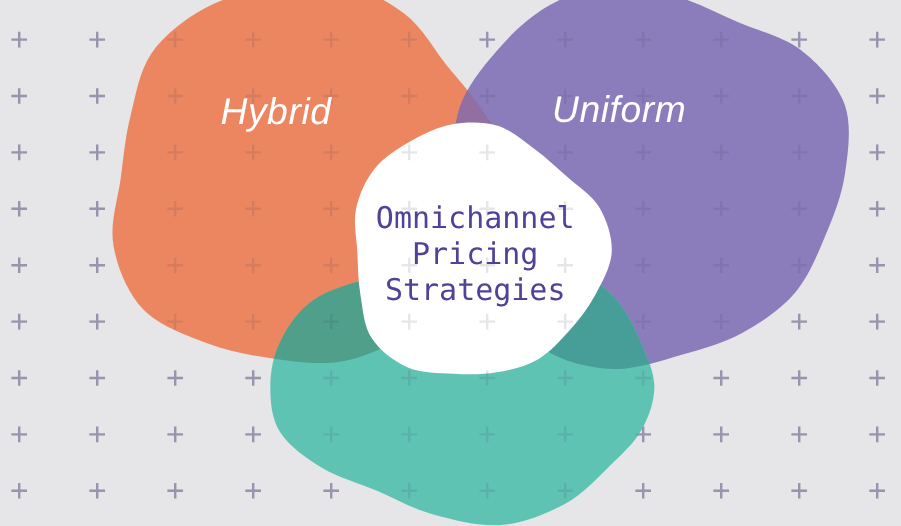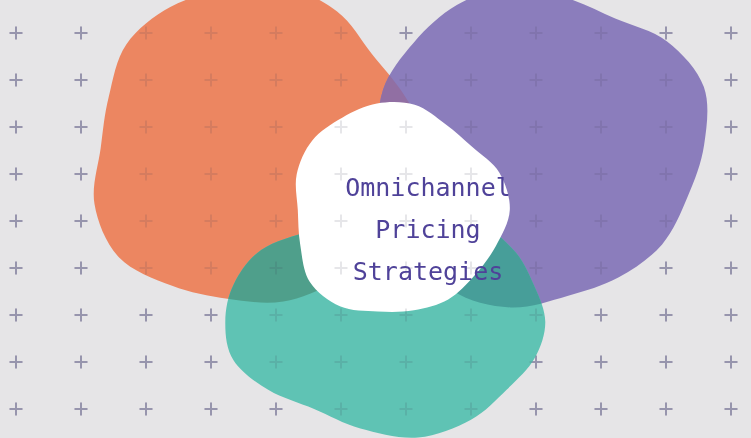--- a/index.html
+++ b/index.html
@@ -7,21 +7,21 @@
   .stage{position:relative;width:751px;height:438px;}
   svg.venn{position:absolute;left:0;top:0;width:751px;height:438px;display:block;}
   .set-label{position:absolute;text-align:center;font-style:italic;
     font-size:31px;line-height:40px;letter-spacing:.5px;
     font-family:"Liberation Sans",sans-serif;}
   .label-hybrid{left:110px;top:73px;width:240px;}
   .label-uniform{left:396px;top:72px;width:240px;}
   .label-channel{left:253px;top:332px;width:280px;font-size:30px;}
   .center-title{position:absolute;left:306px;top:167px;width:180px;
     text-align:center;font-family:"DejaVu Sans Mono",monospace;
-    font-size:25px;line-height:42px;word-spacing:2px;margin-left:32px;}
+    font-size:25px;line-height:30px;word-spacing:2px;}
 </style>
 </head>
 <body style="background: rgb(230, 229, 231);">
 
 <div class="stage">
 
   <svg class="venn" viewBox="0 0 751 438">
     <defs>
       <clipPath id="clipO">
           <path d="M430.7 148.0C433.0 166.2 427.4 188.6 418.8 205.2C410.2 221.9 393.0 235.3 379.1 248.0C365.2 260.7 351.2 272.5 335.3 281.4C319.3 290.4 301.2 298.6 283.2 301.5C265.2 304.4 245.8 301.4 227.3 298.8C208.8 296.1 190.1 292.7 172.1 285.8C154.1 278.9 132.0 271.1 119.1 257.5C106.1 243.9 97.5 222.3 94.5 204.1C91.4 185.8 98.3 165.9 100.7 148.0C103.0 130.1 104.4 114.2 108.7 96.9C113.0 79.6 116.1 59.3 126.3 44.4C136.6 29.4 153.7 16.2 170.3 7.1C186.8 -2.1 206.8 -7.1 225.9 -10.5C245.0 -13.9 266.1 -16.9 284.6 -13.2C303.1 -9.6 322.6 0.3 337.1 11.5C351.7 22.6 360.6 39.8 371.9 53.9C383.1 67.9 394.8 80.1 404.6 95.7C414.3 111.4 428.3 129.8 430.7 148.0Z"></path>
@@ -39,15 +39,17 @@
 
     <path clip-path="url(#clipO)" fill="#916fa3" d="M704.1 145.0C701.4 163.3 694.5 180.5 687.5 197.1C680.5 213.7 673.6 231.0 662.1 244.4C650.6 257.8 634.5 268.7 618.8 277.3C603.0 285.9 585.5 290.9 567.4 295.9C549.4 301.0 529.5 308.3 510.5 307.5C491.4 306.6 468.5 301.4 453.2 290.8C438.0 280.1 427.9 259.6 418.9 243.5C410.0 227.5 405.9 211.1 399.4 194.6C392.9 178.2 382.8 162.5 380.1 145.0C377.4 127.5 377.5 106.7 383.1 89.6C388.7 72.5 401.6 56.4 413.9 42.4C426.2 28.3 440.5 14.5 456.8 5.1C473.0 -4.2 492.8 -12.4 511.2 -13.6C529.5 -14.8 549.4 -7.4 566.7 -2.0C584.1 3.3 598.5 11.4 615.2 18.6C632.0 25.9 652.4 30.1 667.1 41.5C681.9 52.9 697.7 69.9 703.9 87.1C710.0 104.4 706.8 126.7 704.1 145.0Z"></path>
     <path clip-path="url(#clipO)" fill="#4f9f8b" d="M545.3 322.0C545.3 334.1 541.0 347.0 534.6 358.3C528.1 369.6 517.2 379.5 506.6 389.7C496.0 399.9 485.7 411.7 471.0 419.7C456.2 427.7 436.4 436.0 418.0 437.5C399.5 439.0 377.7 433.2 360.4 428.5C343.1 423.7 329.4 415.4 314.1 409.0C298.8 402.6 282.1 398.2 268.6 390.1C255.2 382.0 240.7 371.6 233.5 360.2C226.3 348.9 225.2 334.7 225.3 322.0C225.3 309.3 227.8 295.9 233.9 283.9C239.9 271.8 248.6 258.6 261.5 249.8C274.3 241.1 294.1 235.7 311.0 231.3C327.8 226.8 344.9 226.1 362.4 223.2C379.9 220.4 397.3 214.6 416.0 214.2C434.6 213.8 457.8 214.5 474.1 220.6C490.4 226.6 503.7 239.4 513.8 250.2C523.8 261.1 528.9 273.9 534.2 285.8C539.4 297.8 545.2 309.9 545.3 322.0Z"></path>
     <path clip-path="url(#clipP)" fill="#479e99" d="M545.3 322.0C545.3 334.1 541.0 347.0 534.6 358.3C528.1 369.6 517.2 379.5 506.6 389.7C496.0 399.9 485.7 411.7 471.0 419.7C456.2 427.7 436.4 436.0 418.0 437.5C399.5 439.0 377.7 433.2 360.4 428.5C343.1 423.7 329.4 415.4 314.1 409.0C298.8 402.6 282.1 398.2 268.6 390.1C255.2 382.0 240.7 371.6 233.5 360.2C226.3 348.9 225.2 334.7 225.3 322.0C225.3 309.3 227.8 295.9 233.9 283.9C239.9 271.8 248.6 258.6 261.5 249.8C274.3 241.1 294.1 235.7 311.0 231.3C327.8 226.8 344.9 226.1 362.4 223.2C379.9 220.4 397.3 214.6 416.0 214.2C434.6 213.8 457.8 214.5 474.1 220.6C490.4 226.6 503.7 239.4 513.8 250.2C523.8 261.1 528.9 273.9 534.2 285.8C539.4 297.8 545.2 309.9 545.3 322.0Z"></path>
 
     <path fill="#ffffff" d="M509.8 210.0C509.2 222.2 501.7 235.1 495.9 246.0C490.0 256.9 482.6 266.4 474.7 275.3C466.7 284.3 458.3 293.7 448.2 299.5C438.1 305.3 425.6 308.3 413.9 310.3C402.1 312.3 390.2 312.2 377.9 311.5C365.6 310.9 351.2 311.2 339.9 306.3C328.5 301.3 316.3 292.0 309.7 281.7C303.0 271.4 302.2 256.5 300.2 244.5C298.2 232.6 298.4 221.7 297.8 210.0C297.2 198.3 294.3 185.8 296.7 174.2C299.1 162.6 304.7 149.8 312.3 140.4C319.8 131.0 331.4 123.9 342.2 117.7C353.0 111.6 365.0 105.7 377.0 103.6C389.1 101.4 403.3 101.4 414.7 104.8C426.2 108.3 436.3 117.5 445.9 124.5C455.4 131.5 463.1 138.8 472.1 146.8C481.0 154.9 493.1 162.2 499.4 172.7C505.7 183.3 510.4 197.8 509.8 210.0Z"></path>
 
     <path class="plus-grid plus-over" fill="none" stroke="#3f3c55" stroke-width="2" opacity="0.13" d="M9.5 33H22.5M16 26.5V39.5M74.5 33H87.5M81 26.5V39.5M139.5 33H152.5M146 26.5V39.5M204.5 33H217.5M211 26.5V39.5M269.5 33H282.5M276 26.5V39.5M334.5 33H347.5M341 26.5V39.5M399.5 33H412.5M406 26.5V39.5M464.5 33H477.5M471 26.5V39.5M529.5 33H542.5M536 26.5V39.5M594.5 33H607.5M601 26.5V39.5M659.5 33H672.5M666 26.5V39.5M724.5 33H737.5M731 26.5V39.5M9.5 80H22.5M16 73.5V86.5M74.5 80H87.5M81 73.5V86.5M139.5 80H152.5M146 73.5V86.5M204.5 80H217.5M211 73.5V86.5M269.5 80H282.5M276 73.5V86.5M334.5 80H347.5M341 73.5V86.5M399.5 80H412.5M406 73.5V86.5M464.5 80H477.5M471 73.5V86.5M529.5 80H542.5M536 73.5V86.5M594.5 80H607.5M601 73.5V86.5M659.5 80H672.5M666 73.5V86.5M724.5 80H737.5M731 73.5V86.5M9.5 127H22.5M16 120.5V133.5M74.5 127H87.5M81 120.5V133.5M139.5 127H152.5M146 120.5V133.5M204.5 127H217.5M211 120.5V133.5M269.5 127H282.5M276 120.5V133.5M334.5 127H347.5M341 120.5V133.5M399.5 127H412.5M406 120.5V133.5M464.5 127H477.5M471 120.5V133.5M529.5 127H542.5M536 120.5V133.5M594.5 127H607.5M601 120.5V133.5M659.5 127H672.5M666 120.5V133.5M724.5 127H737.5M731 120.5V133.5M9.5 174H22.5M16 167.5V180.5M74.5 174H87.5M81 167.5V180.5M139.5 174H152.5M146 167.5V180.5M204.5 174H217.5M211 167.5V180.5M269.5 174H282.5M276 167.5V180.5M334.5 174H347.5M341 167.5V180.5M399.5 174H412.5M406 167.5V180.5M464.5 174H477.5M471 167.5V180.5M529.5 174H542.5M536 167.5V180.5M594.5 174H607.5M601 167.5V180.5M659.5 174H672.5M666 167.5V180.5M724.5 174H737.5M731 167.5V180.5M9.5 221H22.5M16 214.5V227.5M74.5 221H87.5M81 214.5V227.5M139.5 221H152.5M146 214.5V227.5M204.5 221H217.5M211 214.5V227.5M269.5 221H282.5M276 214.5V227.5M334.5 221H347.5M341 214.5V227.5M399.5 221H412.5M406 214.5V227.5M464.5 221H477.5M471 214.5V227.5M529.5 221H542.5M536 214.5V227.5M594.5 221H607.5M601 214.5V227.5M659.5 221H672.5M666 214.5V227.5M724.5 221H737.5M731 214.5V227.5M9.5 268H22.5M16 261.5V274.5M74.5 268H87.5M81 261.5V274.5M139.5 268H152.5M146 261.5V274.5M204.5 268H217.5M211 261.5V274.5M269.5 268H282.5M276 261.5V274.5M334.5 268H347.5M341 261.5V274.5M399.5 268H412.5M406 261.5V274.5M464.5 268H477.5M471 261.5V274.5M529.5 268H542.5M536 261.5V274.5M594.5 268H607.5M601 261.5V274.5M659.5 268H672.5M666 261.5V274.5M724.5 268H737.5M731 261.5V274.5M9.5 315H22.5M16 308.5V321.5M74.5 315H87.5M81 308.5V321.5M139.5 315H152.5M146 308.5V321.5M204.5 315H217.5M211 308.5V321.5M269.5 315H282.5M276 308.5V321.5M334.5 315H347.5M341 308.5V321.5M399.5 315H412.5M406 308.5V321.5M464.5 315H477.5M471 308.5V321.5M529.5 315H542.5M536 308.5V321.5M594.5 315H607.5M601 308.5V321.5M659.5 315H672.5M666 308.5V321.5M724.5 315H737.5M731 308.5V321.5M9.5 362H22.5M16 355.5V368.5M74.5 362H87.5M81 355.5V368.5M139.5 362H152.5M146 355.5V368.5M204.5 362H217.5M211 355.5V368.5M269.5 362H282.5M276 355.5V368.5M334.5 362H347.5M341 355.5V368.5M399.5 362H412.5M406 355.5V368.5M464.5 362H477.5M471 355.5V368.5M529.5 362H542.5M536 355.5V368.5M594.5 362H607.5M601 355.5V368.5M659.5 362H672.5M666 355.5V368.5M724.5 362H737.5M731 355.5V368.5M9.5 409H22.5M16 402.5V415.5M74.5 409H87.5M81 402.5V415.5M139.5 409H152.5M146 402.5V415.5M204.5 409H217.5M211 402.5V415.5M269.5 409H282.5M276 402.5V415.5M334.5 409H347.5M341 402.5V415.5M399.5 409H412.5M406 402.5V415.5M464.5 409H477.5M471 402.5V415.5M529.5 409H542.5M536 402.5V415.5M594.5 409H607.5M601 402.5V415.5M659.5 409H672.5M666 402.5V415.5M724.5 409H737.5M731 402.5V415.5"></path>
   </svg>
 
+  <div class="set-label label-hybrid" style="color: rgb(255, 255, 255);">Hybrid</div>
+  <div class="set-label label-uniform" style="color: rgb(255, 255, 255);">Uniform</div>
 
   <div class="center-title" style="color: rgb(79, 66, 153);">Omnichannel Pricing Strategies</div>
 </div>
 
 </body></html>

